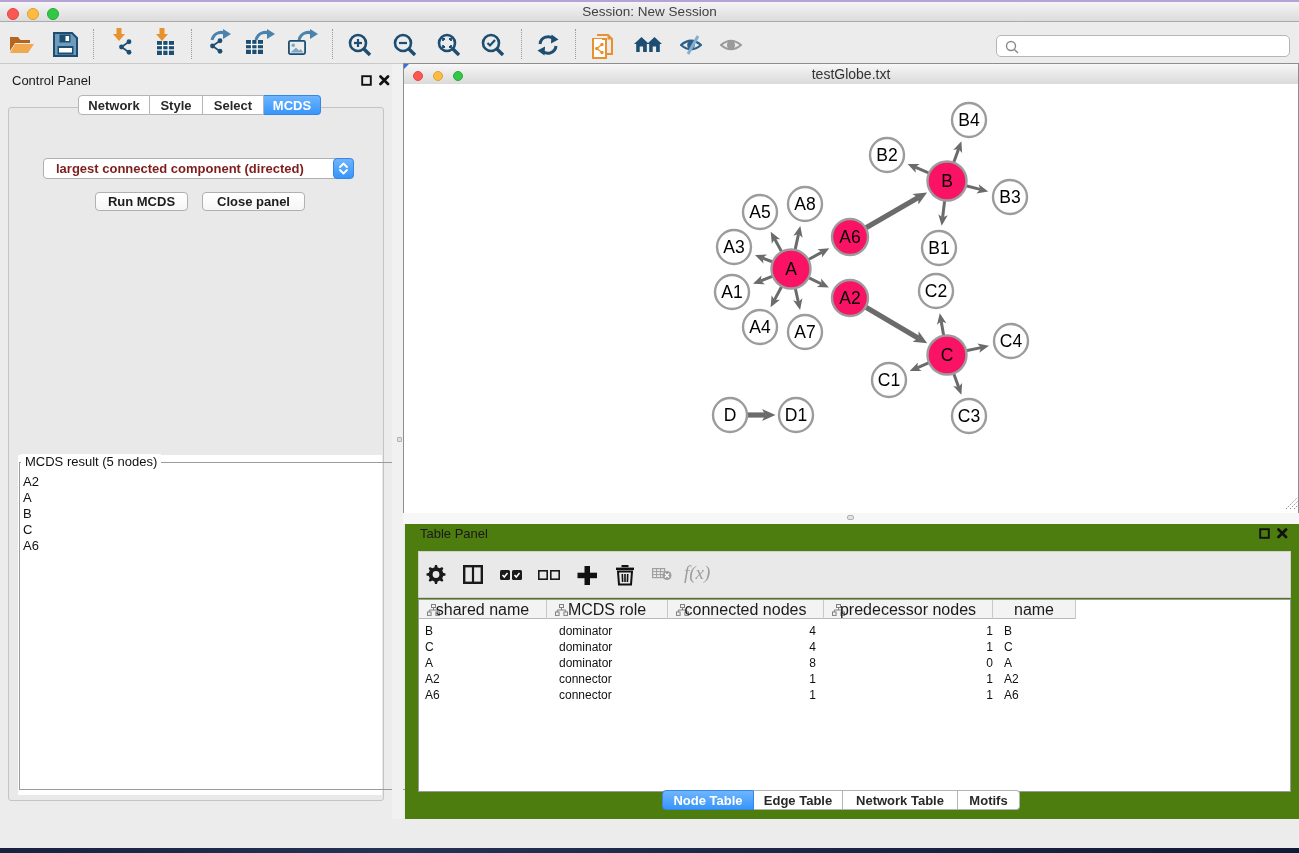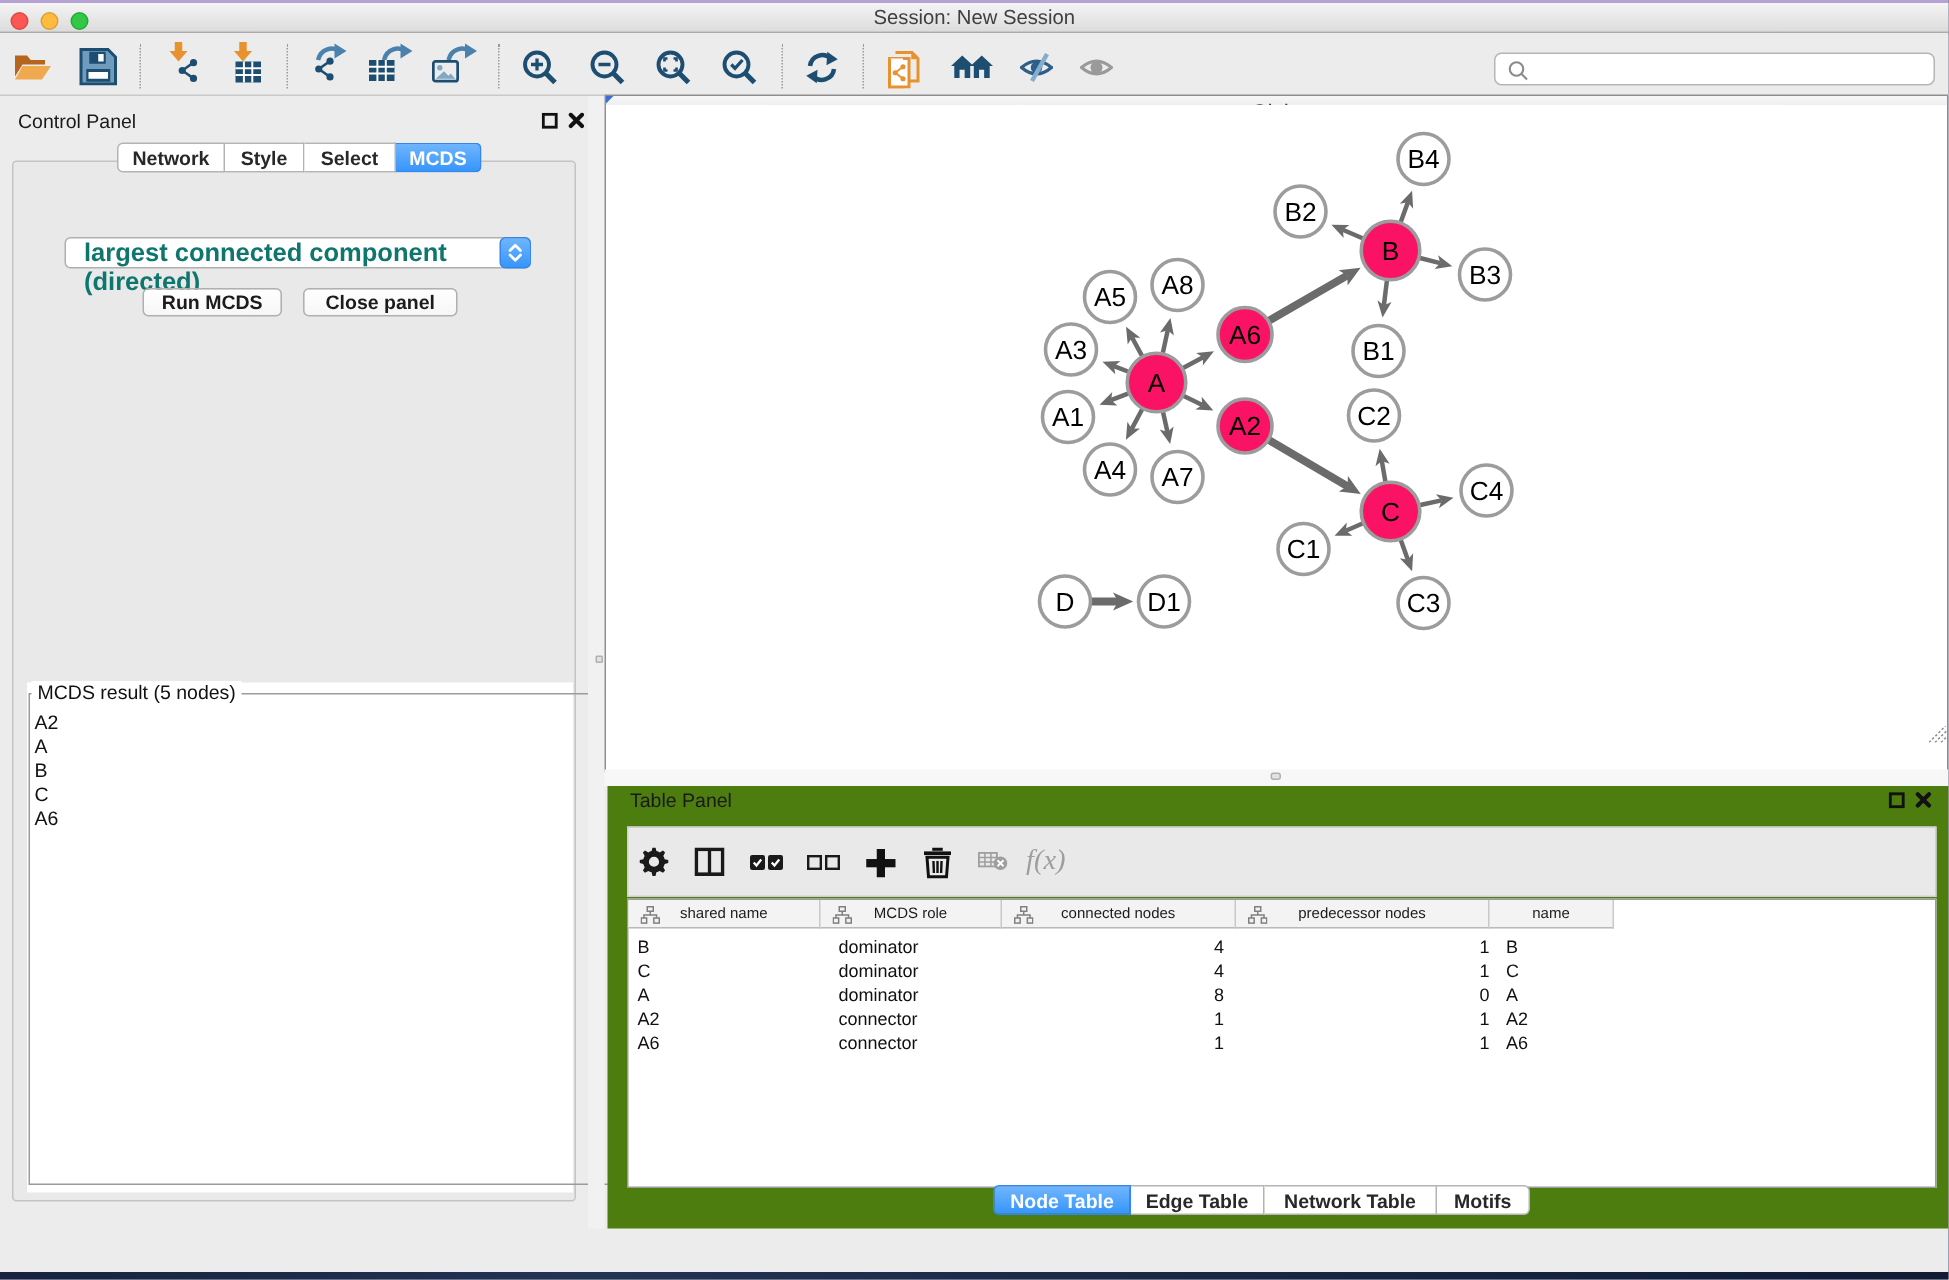--- a/index.html
+++ b/index.html
@@ -26,50 +26,50 @@
   background:#e9e9e9; border:1px solid #c4c4c4; border-radius:3px; }
 .tabs { position:absolute; display:flex; }
 .tab { height:20px; line-height:20px; font-size:13px; font-weight:bold; color:#282828; background:#fff;
   border:1px solid #b4b4b4; border-left:none; text-align:center; white-space:nowrap; }
 .tab.first { border-left:1px solid #b4b4b4; border-radius:4px 0 0 4px; }
 .tab.last { border-radius:0 4px 4px 0; }
 .tab.sel { background:linear-gradient(#6fb5fd,#3795fb); color:#fff; border-color:#3486e8; }
 
 #opt-label { position:absolute; left:0; top:72px; width:392px; text-align:center; font-size:13px; font-weight:bold; color:#1c1c1c;}
 #dropdown { position:absolute; left:43px; top:94px; width:311px; height:21px; background:#fff;
-  border:1px solid #b0b0b0; border-radius:4px; font-size:17px; font-weight:bold; color:#0f766e; line-height:19px; padding-left:12px;}
+  border:1px solid #b0b0b0; border-radius:4px; font-size:13px; font-weight:bold; color:#7f1d1d; line-height:19px; padding-left:12px;}
 #dd-btn { position:absolute; right:-1px; top:-1px; width:21px; height:21px; border-radius:4px;
   background:linear-gradient(#6fb5fd,#3795fb); border:1px solid #3486e8;}
 .btn { position:absolute; height:19px; background:linear-gradient(#ffffff,#f6f6f6); border:1px solid #b0b0b0;
   border-radius:4px; font-size:13px; font-weight:bold; color:#1c1c1c; text-align:center; line-height:17px; }
 #mcds-white { position:absolute; left:18px; top:391px; width:364px; height:340px; background:#fff; }
 #mcds-field { position:absolute; left:1px; top:7px; width:415px; height:328px; border:1px solid #9b9b9b; }
 #mcds-legend { position:absolute; left:1px; top:-9px; background:#fff; padding:0 4px; font-size:13px; color:#111; }
 #mcds-list { position:absolute; left:3px; top:11px; font-size:13px; color:#111; line-height:16px; }
 #mcds-scroll { position:absolute; right:3px; top:2px; width:15px; height:324px; background:#fcfcfc; border:1px solid #d8d8d8;}
 
 #vsplit { left:392px; top:62px; width:11px; height:755px; background:#f1f1f1; }
 #vsplit-h { position:absolute; left:5px; top:373px; width:5px; height:5px; background:#e2e2e2; border:1px solid #b0b0b0; border-radius:1px;}
 
 #netwin { left:403px; top:61px; width:896px; height:452px; background:#fff; border:1px solid #8e8e8e; }
 #nettitle { position:absolute; left:0; top:0; width:894px; height:21px;
   background:linear-gradient(#f7f7f7,#dadada); border-bottom:1px solid #b0b0b0; }
 #nettitle .title { width:100%; text-align:center; font-size:14px; color:#333; line-height:21px; }
-#netcanvas { position:absolute; left:0; top:6px; width:894px; height:428px; background:#fff; }
+#netcanvas { position:absolute; left:0; top:20px; width:894px; height:428px; background:#fff;padding-left:20px; }
 
 #hsplit { left:403px; top:511px; width:896px; height:11px; background:#f7f7f7; }
 #hsplit-h { position:absolute; left:444px; top:2px; width:7px; height:5px; background:#e2e2e2; border:1px solid #b0b0b0; border-radius:2px;}
 
 #tpanel { left:405px; top:522px; width:894px; height:295px; background:#4d7c0f; }
 #tpanel .hdr { position:absolute; left:15px; top:2px; font-size:13px; color:#1a1a1a; }
 #ttoolbar { position:absolute; left:13px; top:27px; width:873px; height:47px; background:#e9e9e9;
   border:1px solid #d0d0d0; }
 #ttable { position:absolute; left:13px; top:75px; width:873px; height:193px; background:#fff; border:1px solid #9b9b9b; }
 #thead { position:absolute; left:0; top:0; height:19px; background:#f3f3f3; border-bottom:1px solid #b9b9b9; }
-.th { position:absolute; top:0; height:19px; border-right:1px solid #c9c9c9; font-size:10px; color:#1b1b1b; }
+.th { position:absolute; top:0; height:19px; border-right:1px solid #c9c9c9; font-size:16px; color:#1b1b1b; }
 .th .lbl { position:absolute; width:100%; text-align:center; line-height:19px; }
 .trow { position:absolute; font-size:12px; color:#111; height:16px; line-height:16px; }
 
 #btabs { position:absolute; left:257px; top:266px; display:flex; }
 
 #statusbar { left:0; top:815px; width:1299px; height:30px; background:#ececec; border-top:1px solid #c4c4c4; }
 #listbtn { position:absolute; left:9px; top:8px; width:28px; height:20px; background:#f7f7f7; border:1px solid #9f9f9f; }
 #membtn { position:absolute; left:1215px; top:7px; width:74px; height:23px; background:#f7f7f7; border:1px solid #9f9f9f;
   font-size:11px; color:#111; }
 #desktop-bottom { left:0; top:848px; width:1299px; height:5px; background:linear-gradient(90deg,#16223e,#233356 30%,#1a2745 60%,#101c36); }

